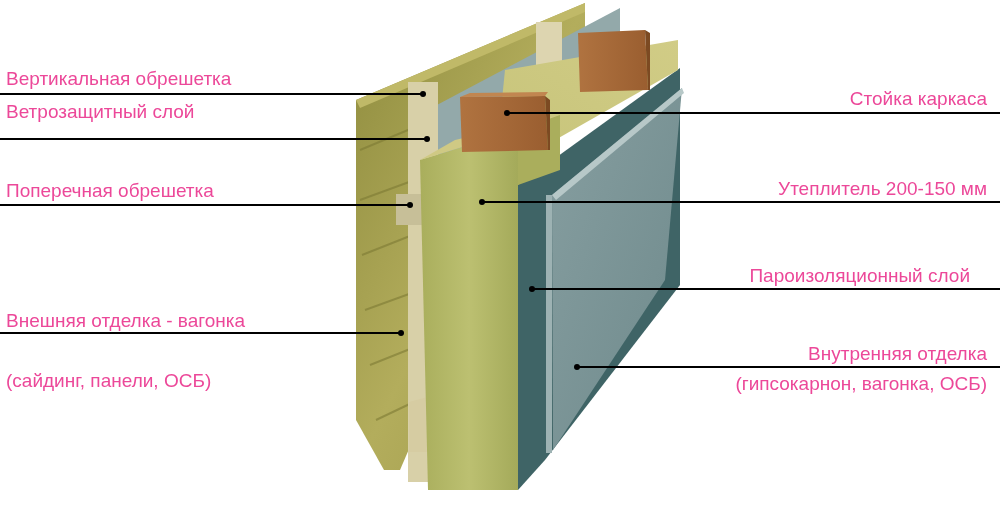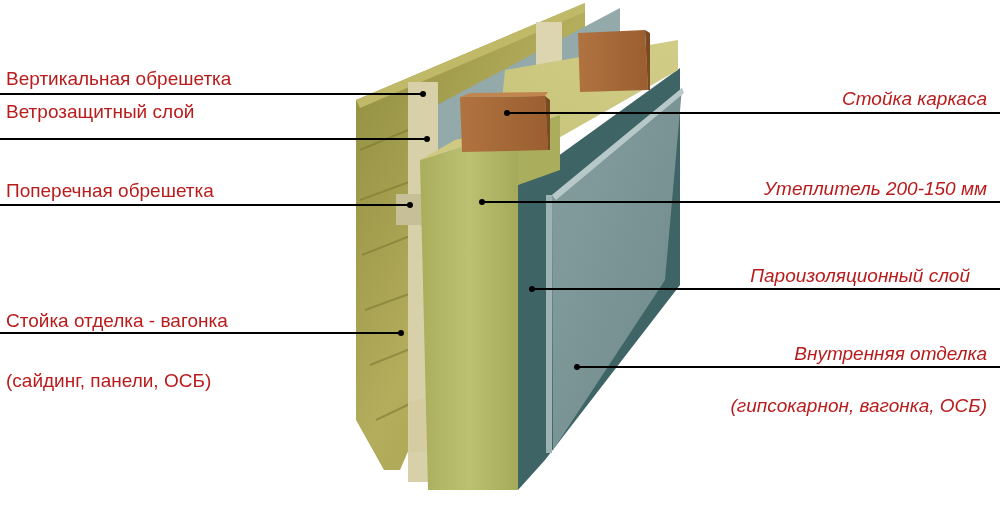--- a/index.html
+++ b/index.html
@@ -1,20 +1,20 @@
 <!DOCTYPE html>
 <html><head>
 <meta charset="utf-8">
 <style>
   html, body { margin: 0; padding: 0; background: #ffffff; }
   body { width: 1000px; height: 509px; position: relative; overflow: hidden;
          font-family: "Liberation Sans", sans-serif; }
   #diagram { position: absolute; left: 0; top: 0; width: 1000px; height: 509px; }
-  .label { position: absolute; font-size: 19px; color: #b91c1c; white-space: nowrap; line-height: 22px; }
-  .label.right { text-align: right; font-style: italic; }
+  .label { position: absolute; font-size: 19px; color: #ec4899; white-space: nowrap; line-height: 22px; }
+  .label.right { text-align: right; }
   .line { position: absolute; height: 2px; background: #000; }
   .dot { position: absolute; width: 6px; height: 6px; border-radius: 50%; background: #000; }
 </style>
 </head>
 <body>
 
 <svg id="diagram" viewBox="0 0 1000 509">
   <defs>
     <linearGradient id="sidingGrad" x1="0" y1="0" x2="1" y2="1">
       <stop offset="0" stop-color="#8f8c3e"></stop>
@@ -92,33 +92,33 @@
 <div class="dot" style="left:420px; top:91px;"></div>
 
 <div class="label" style="left:6px; top:101px;">Ветрозащитный слой</div>
 <div class="line" style="left:0; top:138px; width:428px;"></div>
 <div class="dot" style="left:424px; top:136px;"></div>
 
 <div class="label" style="left:6px; top:180px;">Поперечная обрешетка</div>
 <div class="line" style="left:0; top:204px; width:411px;"></div>
 <div class="dot" style="left:407px; top:202px;"></div>
 
-<div class="label" style="left:6px; top:310px;">Стойка отделка - вагонка</div>
+<div class="label" style="left:6px; top:310px;">Внешняя отделка - вагонка</div>
 <div class="line" style="left:0; top:332px; width:402px;"></div>
 <div class="dot" style="left:398px; top:330px;"></div>
 <div class="label" style="left:6px; top:338px;margin-top:32px;">(сайдинг, панели, ОСБ)</div>
 
 <div class="label right" style="right:13px; top:88px;">Стойка каркаса</div>
 <div class="line" style="left:506px; top:112px; width:494px;"></div>
 <div class="dot" style="left:504px; top:110px;"></div>
 
 <div class="label right" style="right:13px; top:178px;">Утеплитель 200-150 мм</div>
 <div class="line" style="left:482px; top:201px; width:518px;"></div>
 <div class="dot" style="left:479px; top:199px;"></div>
 
 <div class="label right" style="right:30px; top:265px;">Пароизоляционный слой</div>
 <div class="line" style="left:532px; top:288px; width:468px;"></div>
 <div class="dot" style="left:529px; top:286px;"></div>
 
 <div class="label right" style="right:13px; top:343px;margin-left:31px;">Внутренняя отделка</div>
 <div class="line" style="left:577px; top:366px; width:423px;"></div>
 <div class="dot" style="left:574px; top:364px;"></div>
-<div class="label right" style="right:13px; top:395px;text-align:right;">(гипсокарнон, вагонка, ОСБ)</div>
+<div class="label right" style="right:13px; top:373px;text-align:right;">(гипсокарнон, вагонка, ОСБ)</div>
 
 </body></html>

